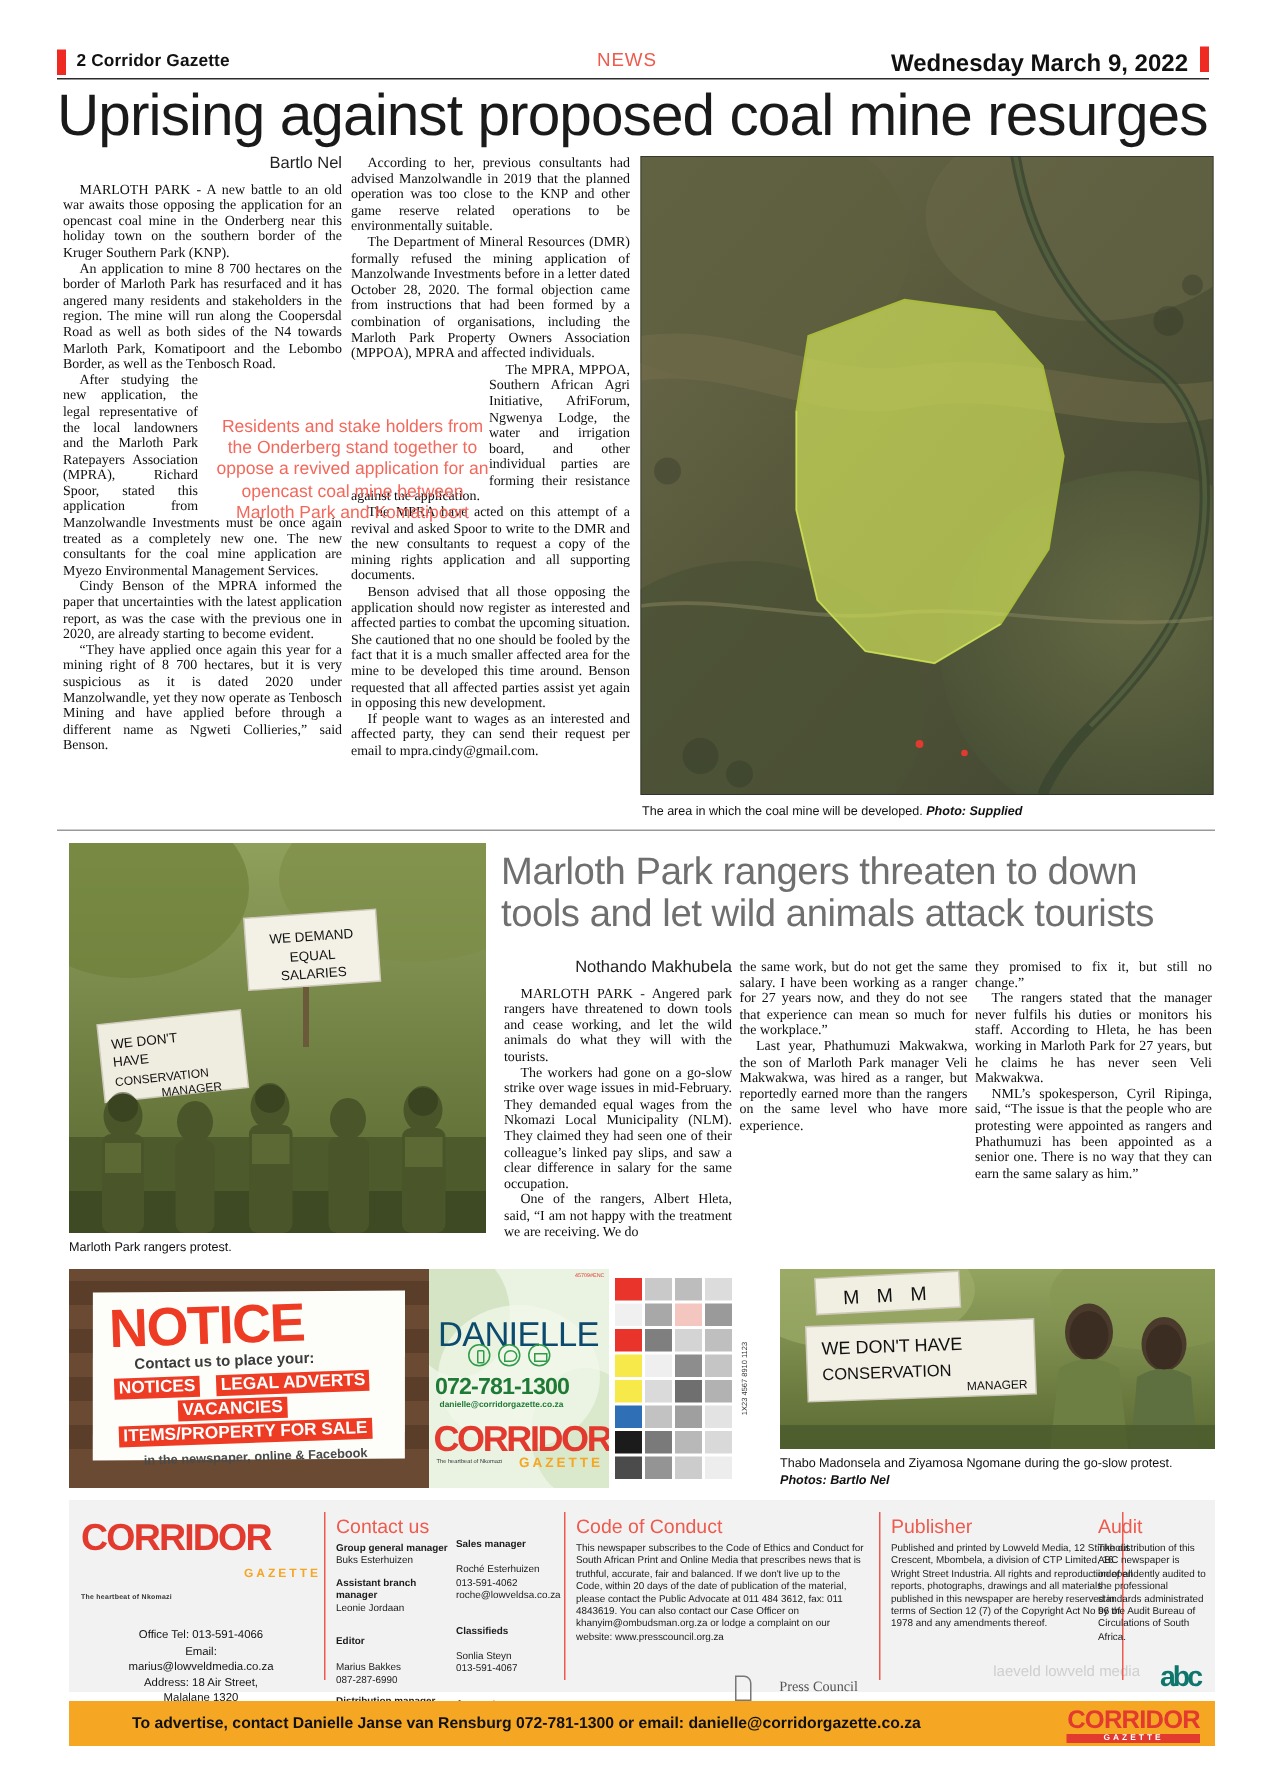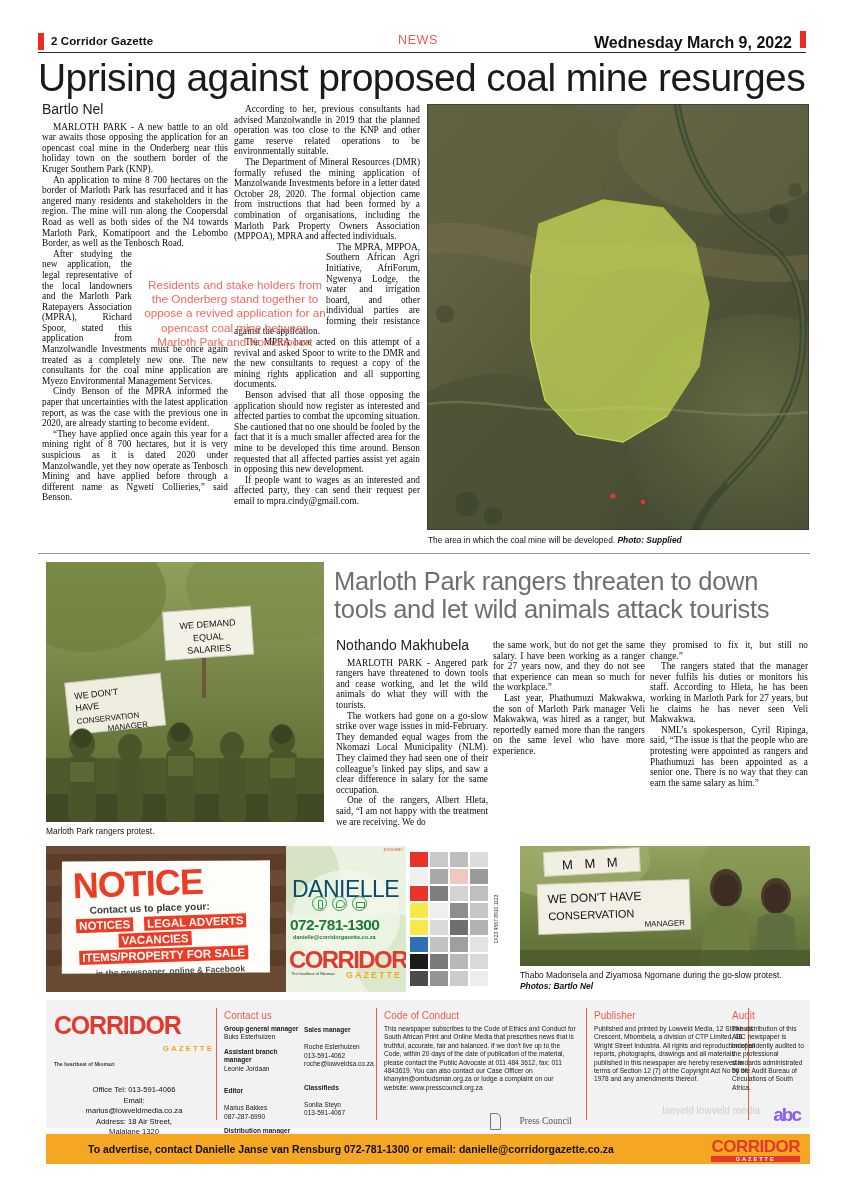--- a/index.html
+++ b/index.html
@@ -41,22 +41,22 @@
   .headline {
     position:absolute; left:38px; top:57px; width:772px;
     font-family:"Liberation Sans", sans-serif;
     font-weight:normal; font-size:39px; line-height:42px;
     color:#1a1a1a; letter-spacing:-0.6px;
     white-space:nowrap;
   }
 
   
   .byline {
-    font-family:"Liberation Sans", sans-serif; font-size:14px; color:#222;
-    text-align:left; margin-bottom:7px;
+    font-family:"Liberation Sans", sans-serif; font-size:11px; color:#222;
+    text-align:right; margin-bottom:7px;
   }
   .col {
     position:absolute;
     font-family:"Liberation Serif", serif;
     font-size:9.3px; line-height:10.6px; color:#0d0d0d;
     text-align:justify;
   }
   .col p { margin:0; text-indent:11px; }
   .col p.noind { text-indent:0; }
 
@@ -127,21 +127,21 @@
     position:absolute; left:406px; top:846px; width:106px; height:146px;
     background:#ffffff; overflow:hidden;
   }
 
   
   .footer {
     position:absolute; left:46px; top:1000px; width:764px; height:128px;
     background:#f2f2f2;
   }
   .fcol { position:absolute; top:10px; font-family:"Liberation Sans", sans-serif; }
-  .fhead { color:#ee5b4e; font-size:10px; font-weight:normal; margin-bottom:4px; }
+  .fhead { color:#ee5b4e; font-size:13px; font-weight:normal; margin-bottom:4px; }
   .fbody { font-size:6.6px; line-height:8.4px; color:#1b1b1b; }
   .fbody b { font-weight:bold; }
   .fsep { position:absolute; top:8px; width:1.4px; height:112px; background:#ee5b4e; }
 
   
   .botstrip {
     position:absolute; left:46px; top:1134px; width:764px; height:30px;
     background:#f5a623; display:flex; align-items:center;
   }
   .botstrip .txt {
@@ -539,21 +539,21 @@
       <div class="fhead">Publisher</div>
       <div class="fbody">Published and printed by Lowveld Media, 12 Stinkhout Crescent, Mbombela, a division of CTP Limited, 16 Wright Street Industria. All rights and reproduction of all reports, photographs, drawings and all materials published in this newspaper are hereby reserved in terms of Section 12 (7) of the Copyright Act No 96 of 1978 and any amendments thereof.</div>
       <div style="position:absolute;right:0;bottom:-32px;font-family:'Liberation Sans',sans-serif;font-size:10px;color:#cfcfcf;line-height:9.5px;text-align:left;">laeveld lowveld media</div>
     </div>
 
     <div class="fsep" style="left:702px;"></div>
 
     <div class="fcol" style="left:686px; width:74px;">
       <div class="fhead">Audit</div>
       <div class="fbody">The distribution of this ABC newspaper is independently audited to the professional standards administrated by the Audit Bureau of Circulations of South Africa.</div>
-      <div style="position:absolute;right:6px;bottom:-34px;font-family:'Liberation Sans',sans-serif;font-weight:bold;font-size:19px;color:#8b5cf6;letter-spacing:-2px;">abc</div>
+      <div style="position:absolute;right:6px;bottom:-34px;font-family:'Liberation Sans',sans-serif;font-weight:bold;font-size:19px;color:#0f766e;letter-spacing:-2px;">abc</div>
     </div>
 
   </div>
 
   <div class="botstrip">
     <div class="txt">To advertise, contact Danielle Janse van Rensburg 072-781-1300 or email: danielle@corridorgazette.co.za</div>
     <div class="logo">
       <span>CORRIDOR</span>
       <span class="sub">GAZETTE</span>
     </div>

